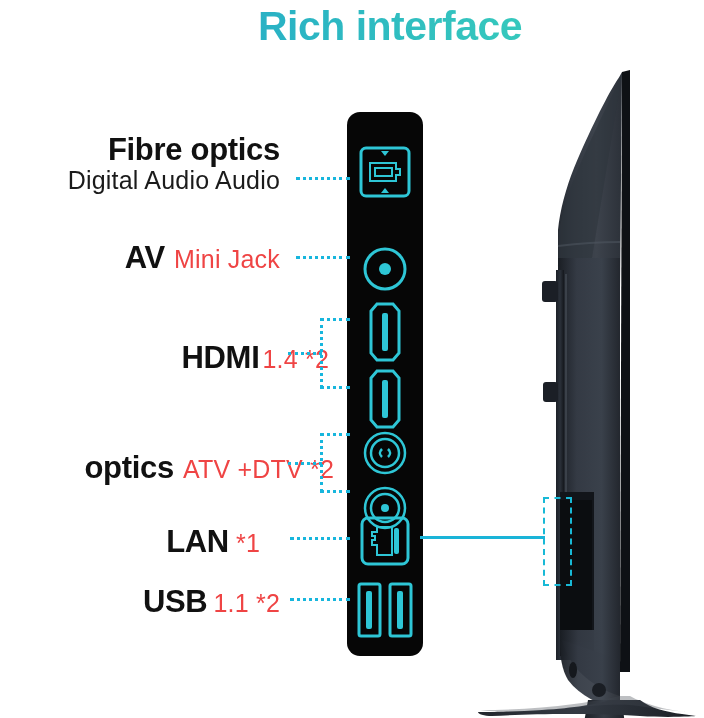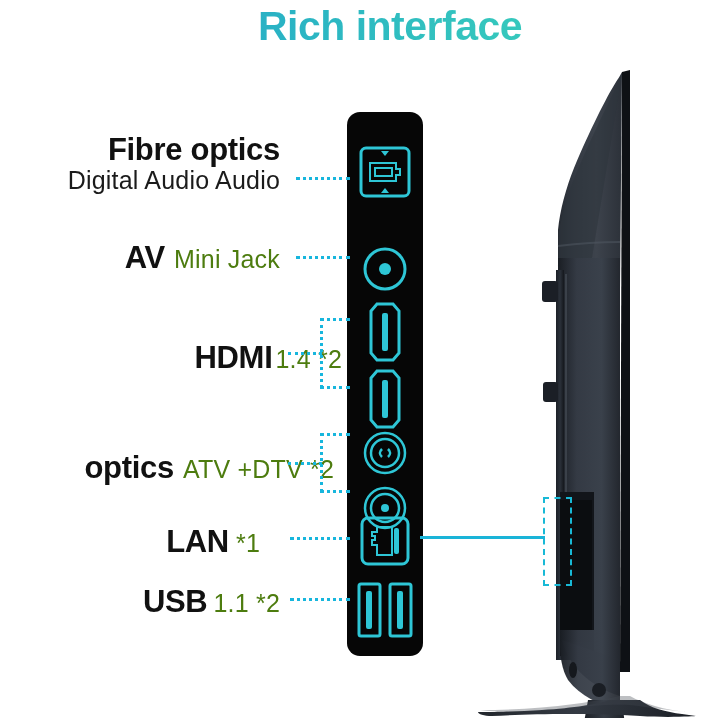--- a/index.html
+++ b/index.html
@@ -45,37 +45,37 @@
   }
   .lbl-strong {
     font-weight: bold;
     font-size: 31px;
     letter-spacing: -0.3px;
   }
   .lbl-light {
     font-weight: 300;
     font-size: 25px;
     letter-spacing: 0.2px;
-    color: #4d7c0f;
+    color: #ef4444;
   }
   .lbl-sub {
     position: absolute;
     white-space: nowrap;
     font-weight: 300;
     font-size: 25px;
     letter-spacing: 0.2px;
     color: #1b1b1b;
     text-align: right;
   }
 
   
   #label-fibre      { right: 424px; top: 132px; }
   #label-fibre-sub  { right: 424px; top: 166px; }
   #label-av         { right: 424px; top: 240px; }
-  #label-hdmi       { right: 362px; top: 340px; text-align: right; }
+  #label-hdmi       { right: 375px; top: 340px; text-align: right; }
   #label-tuner      { right: 370px; top: 450px; }
   #label-lan        { right: 444px; top: 524px; }
   #label-usb        { right: 424px; top: 584px; }
 
   
   .dotline-h {
     position: absolute;
     height: 0;
     border-top: 3px dotted #17b6dd;
   }

